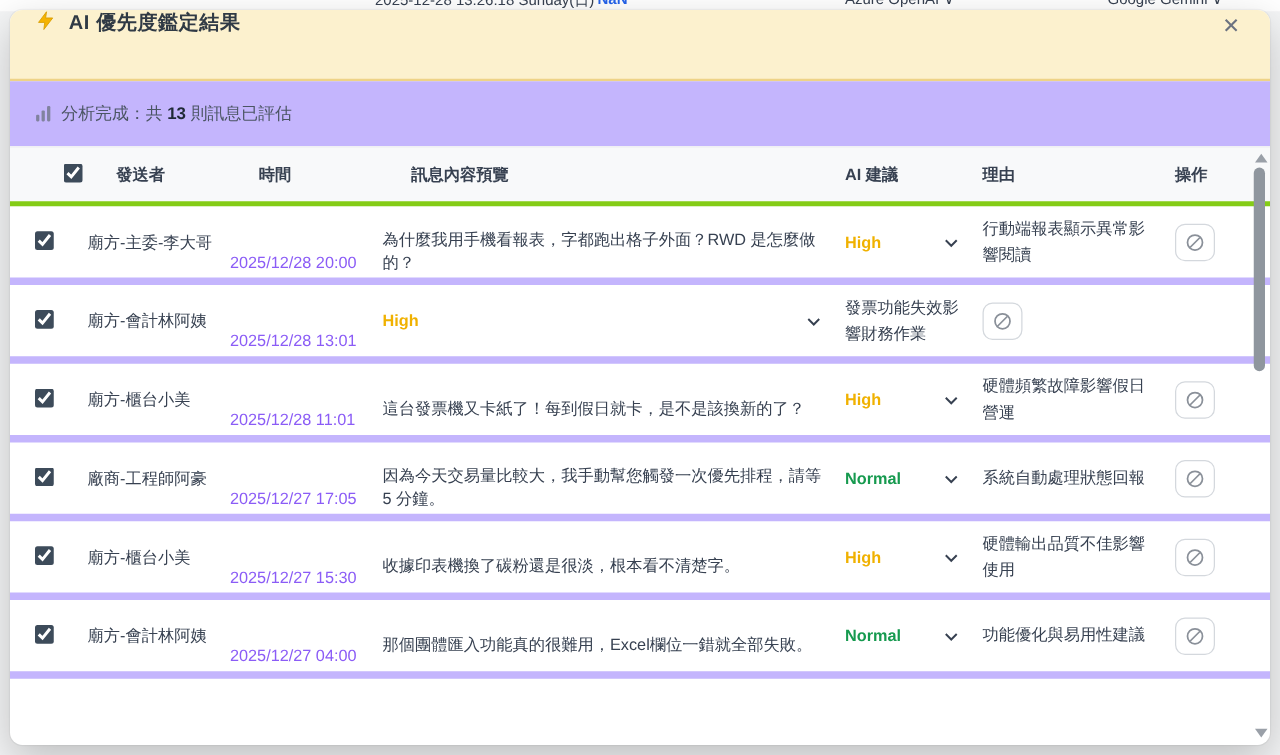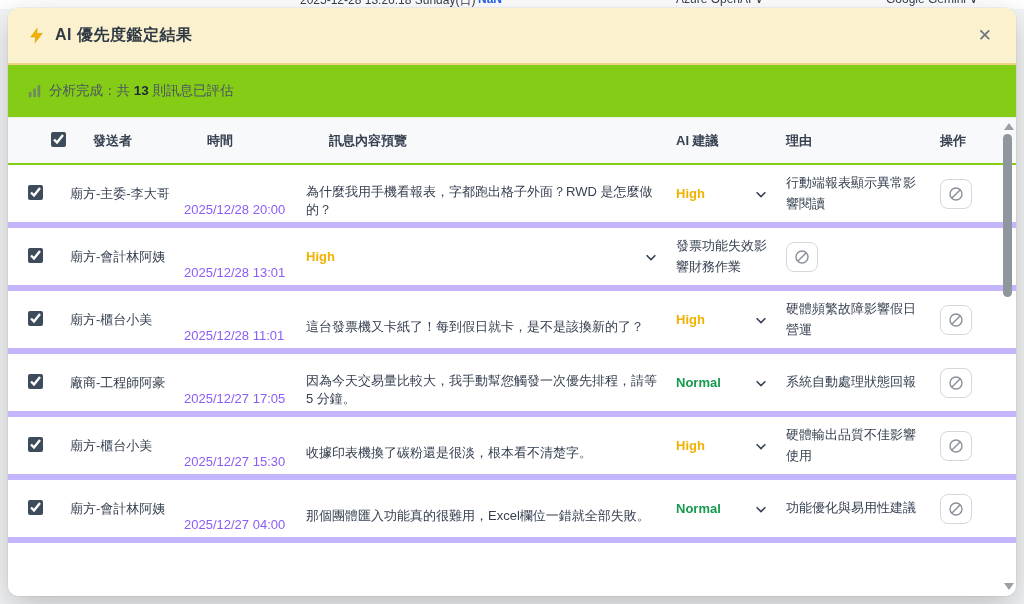--- a/index.html
+++ b/index.html
@@ -19,32 +19,32 @@
   
   .modal {
     position:absolute; left:8px; top:8px; width:1008px; height:588px;
     background:#ffffff; border-radius:10px;
     box-shadow:0 12px 34px rgba(0,0,0,.22), 0 0 0 1px rgba(0,0,0,.04);
     display:flex; flex-direction:column; overflow:hidden;
   }
   .modal-header {
     background:#fcf1ce; border-bottom:2px solid #eed387;
     padding:0 20px; height:57px; flex:0 0 57px;
-    display:flex; align-items:center; gap:10px;
+    display:flex; align-items:flex-start; gap:10px;
   }
   .modal-title { font-size:16px; font-weight:bold; color:#303a45; letter-spacing:.5px; }
   .bolt { width:17px; height:17px; flex:0 0 17px; }
   .close-btn {
     margin-left:auto; background:none; border:none; cursor:pointer;
     font-size:17px; color:#6b7280; line-height:1; padding:4px;
   }
 
   .toolbar {
     height:52px; flex:0 0 52px; padding:0 20px;
-    display:flex; align-items:center; background:#84cc16;justify-content:space-between;
+    display:flex; align-items:center; background:#c4b5fd;justify-content:space-between;
   }
   .status { display:flex; align-items:center; gap:7px; font-size:13.5px; color:#4b5563; }
   .status b { color:#1f2937; }
   .chart-ico { width:14px; height:14px; opacity:.75; }
   .toolbar-actions { margin-left:auto; display:flex; gap:8px; }
   .btn-outline {
     display:flex; align-items:center; gap:6px;
     background:#fff; border:1px solid #cbd2d9; border-radius:6px;
     padding:5px 11px; font-size:13px; color:#4b5563; cursor:pointer;
     font-family:inherit;
@@ -54,21 +54,21 @@
   
   .table-area { flex:1 1 auto; position:relative; overflow:hidden; display:flex; flex-direction:column; }
   .grid-row {
     display:grid;
     grid-template-columns:38px 110px 118px 1fr 106px 150px 50px;
     align-items:center;
     padding:0 26px 0 20px;
     column-gap:4px;
   }
   .thead {
-    background:#f8f9fa; border-top:1px solid #eceef0; border-bottom:2px solid #84cc16;
+    background:#f8f9fa; border-top:1px solid #eceef0; border-bottom:4px solid #84cc16;
     height:48px; flex:0 0 48px; font-size:13px; font-weight:bold; color:#374151;padding-left:43px;
   }
   .tbody { flex:1 1 auto; overflow:hidden; }
   .trow { border-bottom:6px solid #c4b5fd; min-height:63px; font-size:13px; }
   .cell-sender { color:#374151; }
   .cell-time { color:#8b5cf6;margin-top:32px; }
   .cell-preview { color:#374151; padding-right:14px;margin-top:14px; }
   .cell-suggestion { display:flex; align-items:center; justify-content:space-between; padding-right:14px; }
   .sug-val { font-weight:bold; font-size:13px; }
   .chev { width:14px; height:14px; cursor:pointer; }

